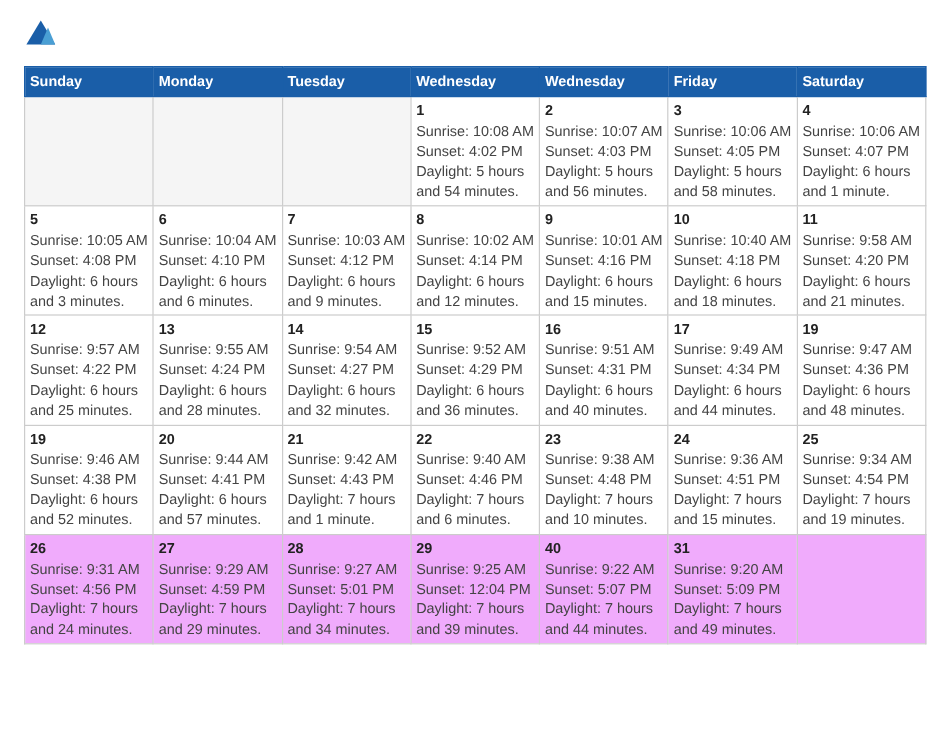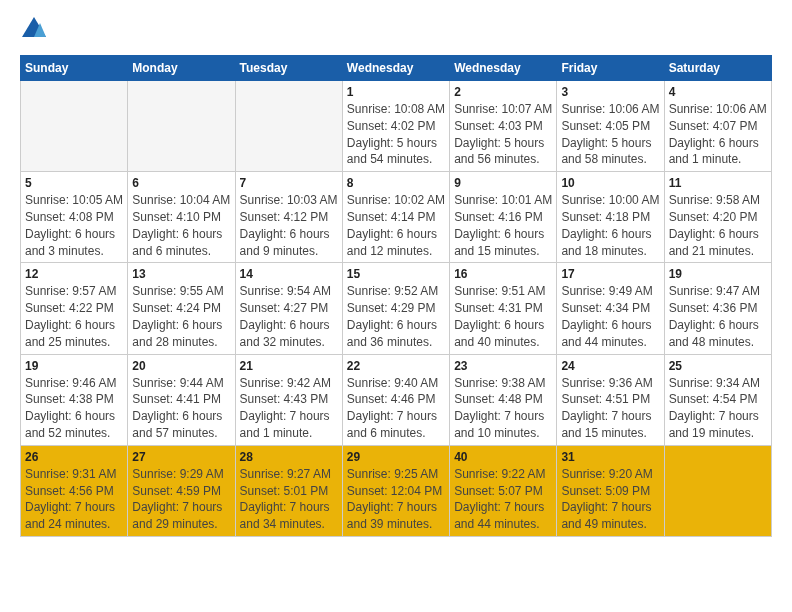--- a/index.html
+++ b/index.html
@@ -81,21 +81,21 @@
       padding: 4px 4px 3px 4px;
       font-size: 9.5px;
       color: #333;
       height: 78px;
       background: #fff;
     }
     .calendar td.empty {
       background: #f5f5f5;
     }
     .calendar tr:last-child td {
-      background: #eab308;
+      background: #f0abfc;
     }
     .day-num {
       font-size: 12px;
       font-weight: bold;
       color: #222;
       display: block;
       margin-bottom: 2px;
     }
     .day-info {
       font-size: 12px;
@@ -201,21 +201,21 @@
           </td>
           <td>
             <span class="day-num">9</span>
             <div class="day-info">Sunrise: 10:01 AM
 Sunset: 4:16 PM
 Daylight: 6 hours
 and 15 minutes.</div>
           </td>
           <td>
             <span class="day-num">10</span>
-            <div class="day-info">Sunrise: 10:00 AM
+            <div class="day-info">Sunrise: 10:40 AM
 Sunset: 4:18 PM
 Daylight: 6 hours
 and 18 minutes.</div>
           </td>
           <td>
             <span class="day-num">11</span>
             <div class="day-info">Sunrise: 9:58 AM
 Sunset: 4:20 PM
 Daylight: 6 hours
 and 21 minutes.</div>

